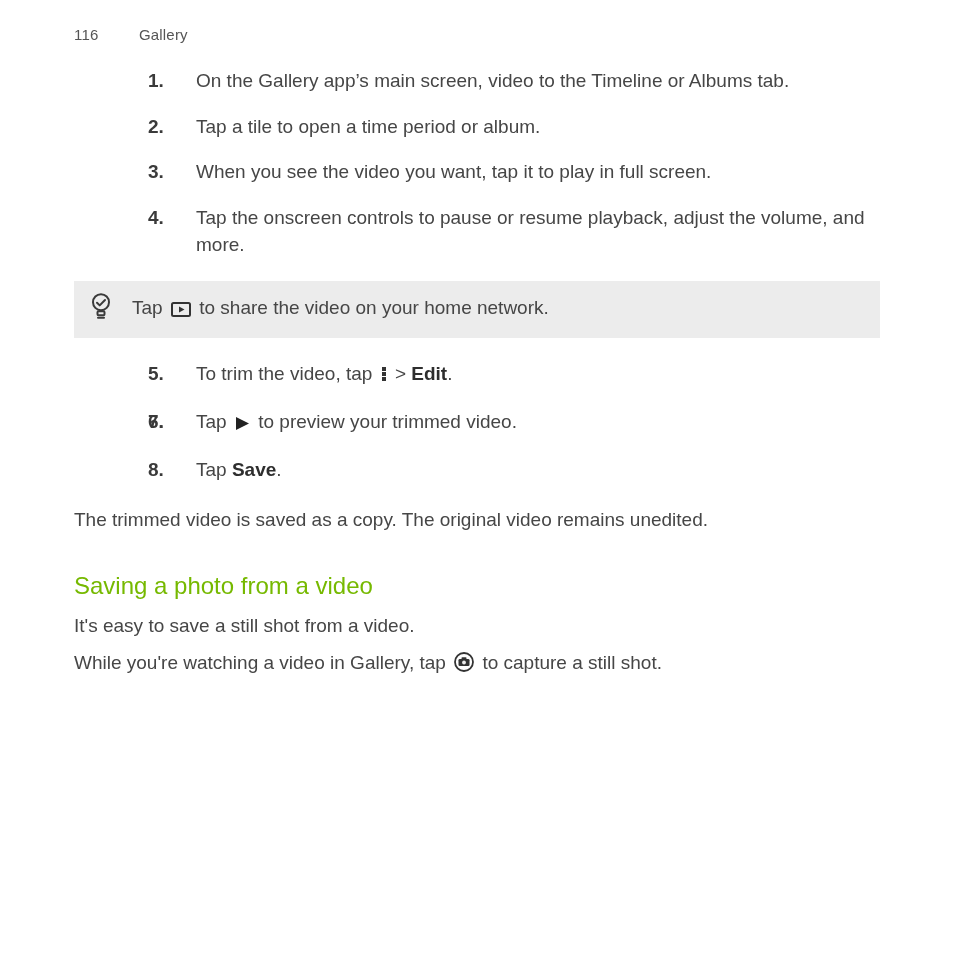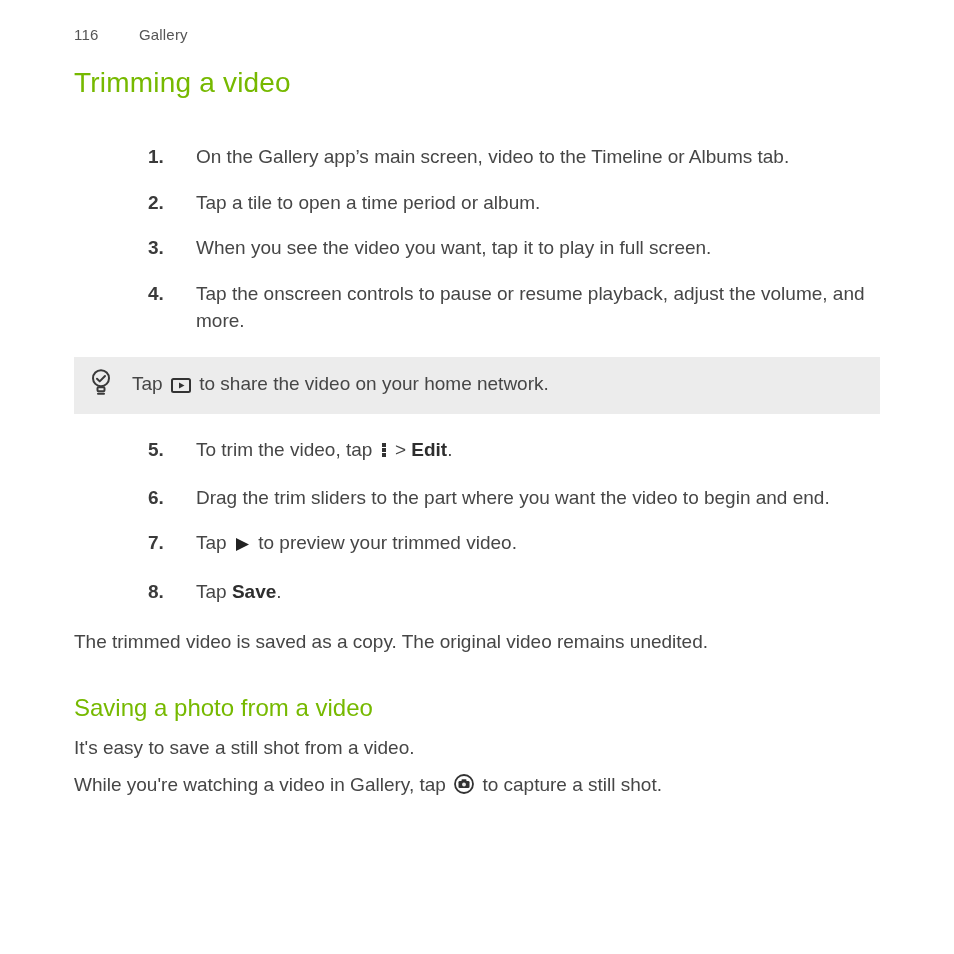--- a/index.html
+++ b/index.html
@@ -87,21 +87,20 @@
 </head>
 <body>
 
 <div class="page">
 
   <div class="running-header">
     <span class="page-no">116</span>
     <span>Gallery</span>
   </div>
 
-  <h1 class="section-title">Trimming a video</h1>
 
   <ol class="steps">
     <li>
       <span class="num">1.</span>
       <span>On the Gallery app’s main screen, video to the Timeline or Albums tab.</span>
     </li>
     <li>
       <span class="num">2.</span>
       <span>Tap a tile to open a time period or album.</span>
     </li>
@@ -142,21 +141,20 @@
         <svg width="6" height="16" viewBox="0 0 6 16">
           <rect x="1" y="1" width="4" height="4" fill="#333"></rect>
           <rect x="1" y="6" width="4" height="4" fill="#333"></rect>
           <rect x="1" y="11" width="4" height="4" fill="#333"></rect>
         </svg>
       </span>
       <span> &gt; </span><span class="bold-inline">Edit</span><span>.</span>
     </li>
     <li>
       <span class="num">6.</span>
-      <span>Drag the trim sliders to the part where you want the video to begin and end.</span>
     </li>
     <li>
       <span class="num">7.</span>
       <span>Tap </span>
       <span class="inline-icon">
         <svg width="15" height="15" viewBox="0 0 15 15">
           <polygon points="1,1 1,14 14,7.5" fill="#222"></polygon>
         </svg>
       </span>
       <span> to preview your trimmed video.</span>

